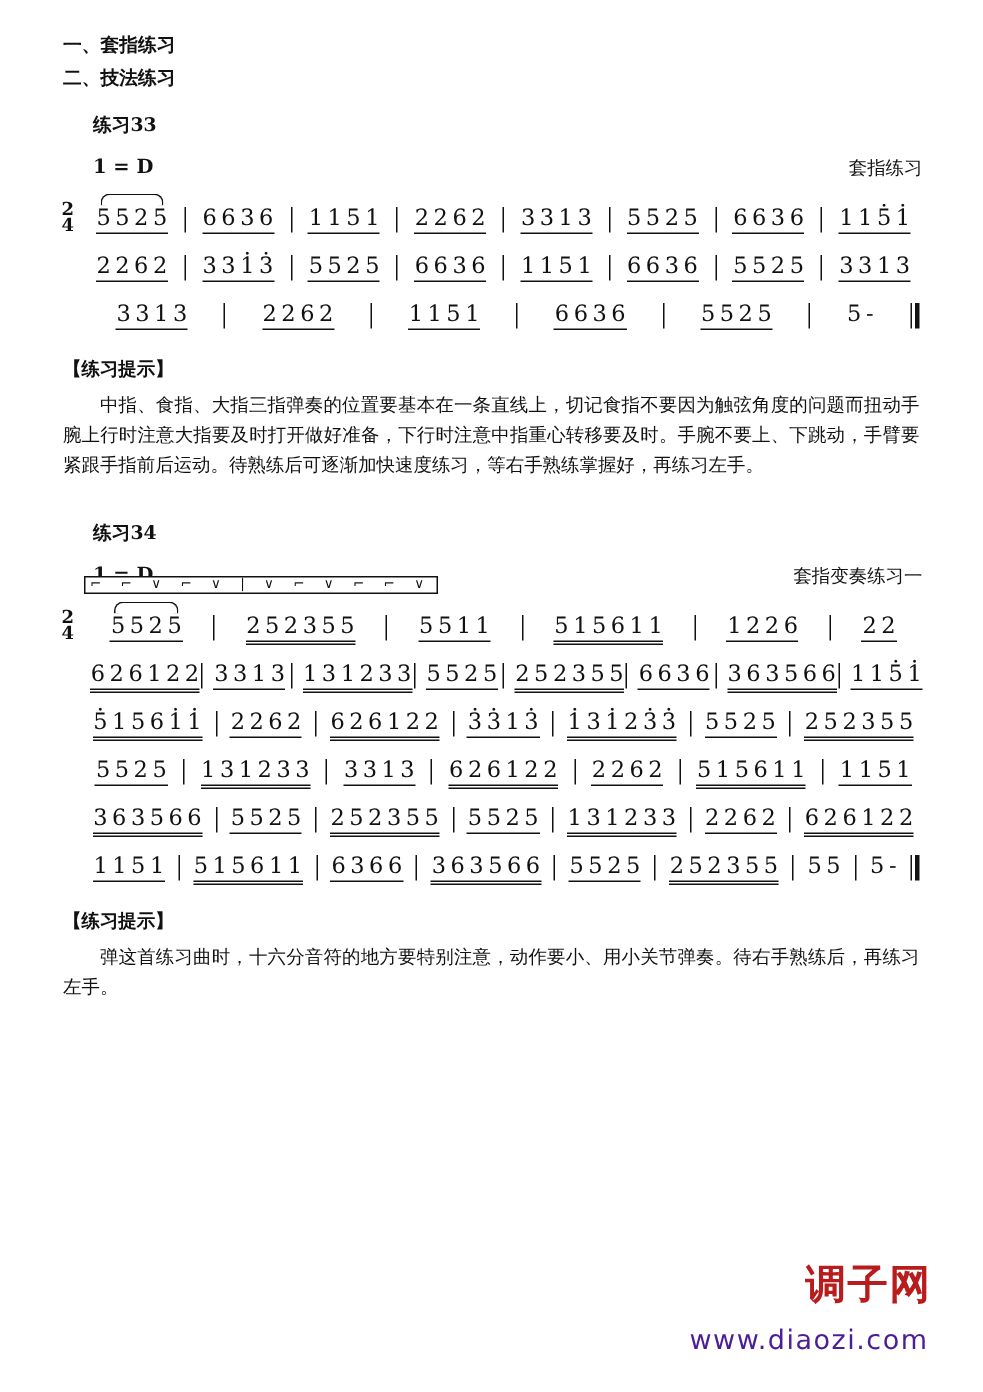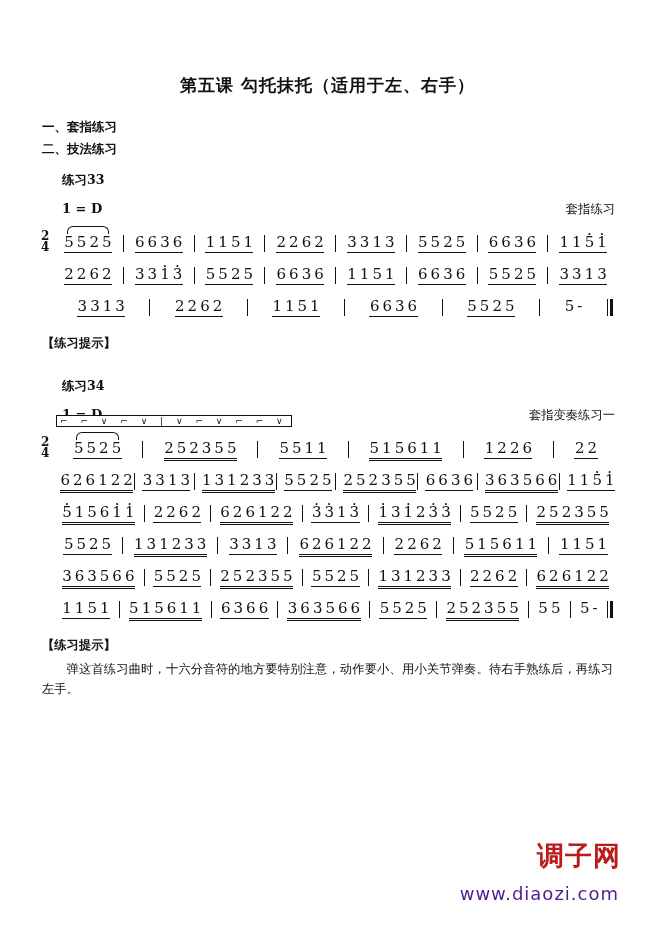--- a/index.html
+++ b/index.html
@@ -205,21 +205,20 @@
     color: #4c1d95;
     font-family: "DejaVu Sans", "Liberation Sans", sans-serif;
     letter-spacing: 1px;
   }
 </style>
 </head>
 <body>
 
 <div class="page">
 
-  <div class="title">第五课  勾托抹托（适用于左、右手）</div>
 
   <div class="section-head">一、套指练习</div>
 
 
 
   <div class="section-head2">二、技法练习</div>
 
   <div class="ex-label">练习33</div>
   <div class="key-row">
     <span class="key">1 = D</span>
@@ -432,20 +431,21 @@
           </span>
         </div>
         <span class="endbar">
           <i></i>
           <i class="thick"></i>
         </span>
       </div>
     </div>
 
   <div class="tip-head">【练习提示】</div>
+  <div class="para">中指、食指、大指三指弹奏的位置要基本在一条直线上，切记食指不要因为触弦角度的问题而扭动手腕上行时注意大指要及时打开做好准备，下行时注意中指重心转移要及时。手腕不要上、下跳动，手臂要紧跟手指前后运动。待熟练后可逐渐加快速度练习，等右手熟练掌握好，再练习左手。</div>
 
   <div class="ex-label" style="margin-top:26px">练习34</div>
   <div class="key-row">
     <span class="key">1 = D</span>
     <span class="right-note">套指变奏练习一</span>
   </div>
   <div class="staff" id="staff-34" style="position:relative">
     <div class="fingering">⌐ ⌐ ∨ ⌐ ∨ | ∨ ⌐ ∨ ⌐ ⌐ ∨</div>
   <div class="mline">
         <div class="meter">

